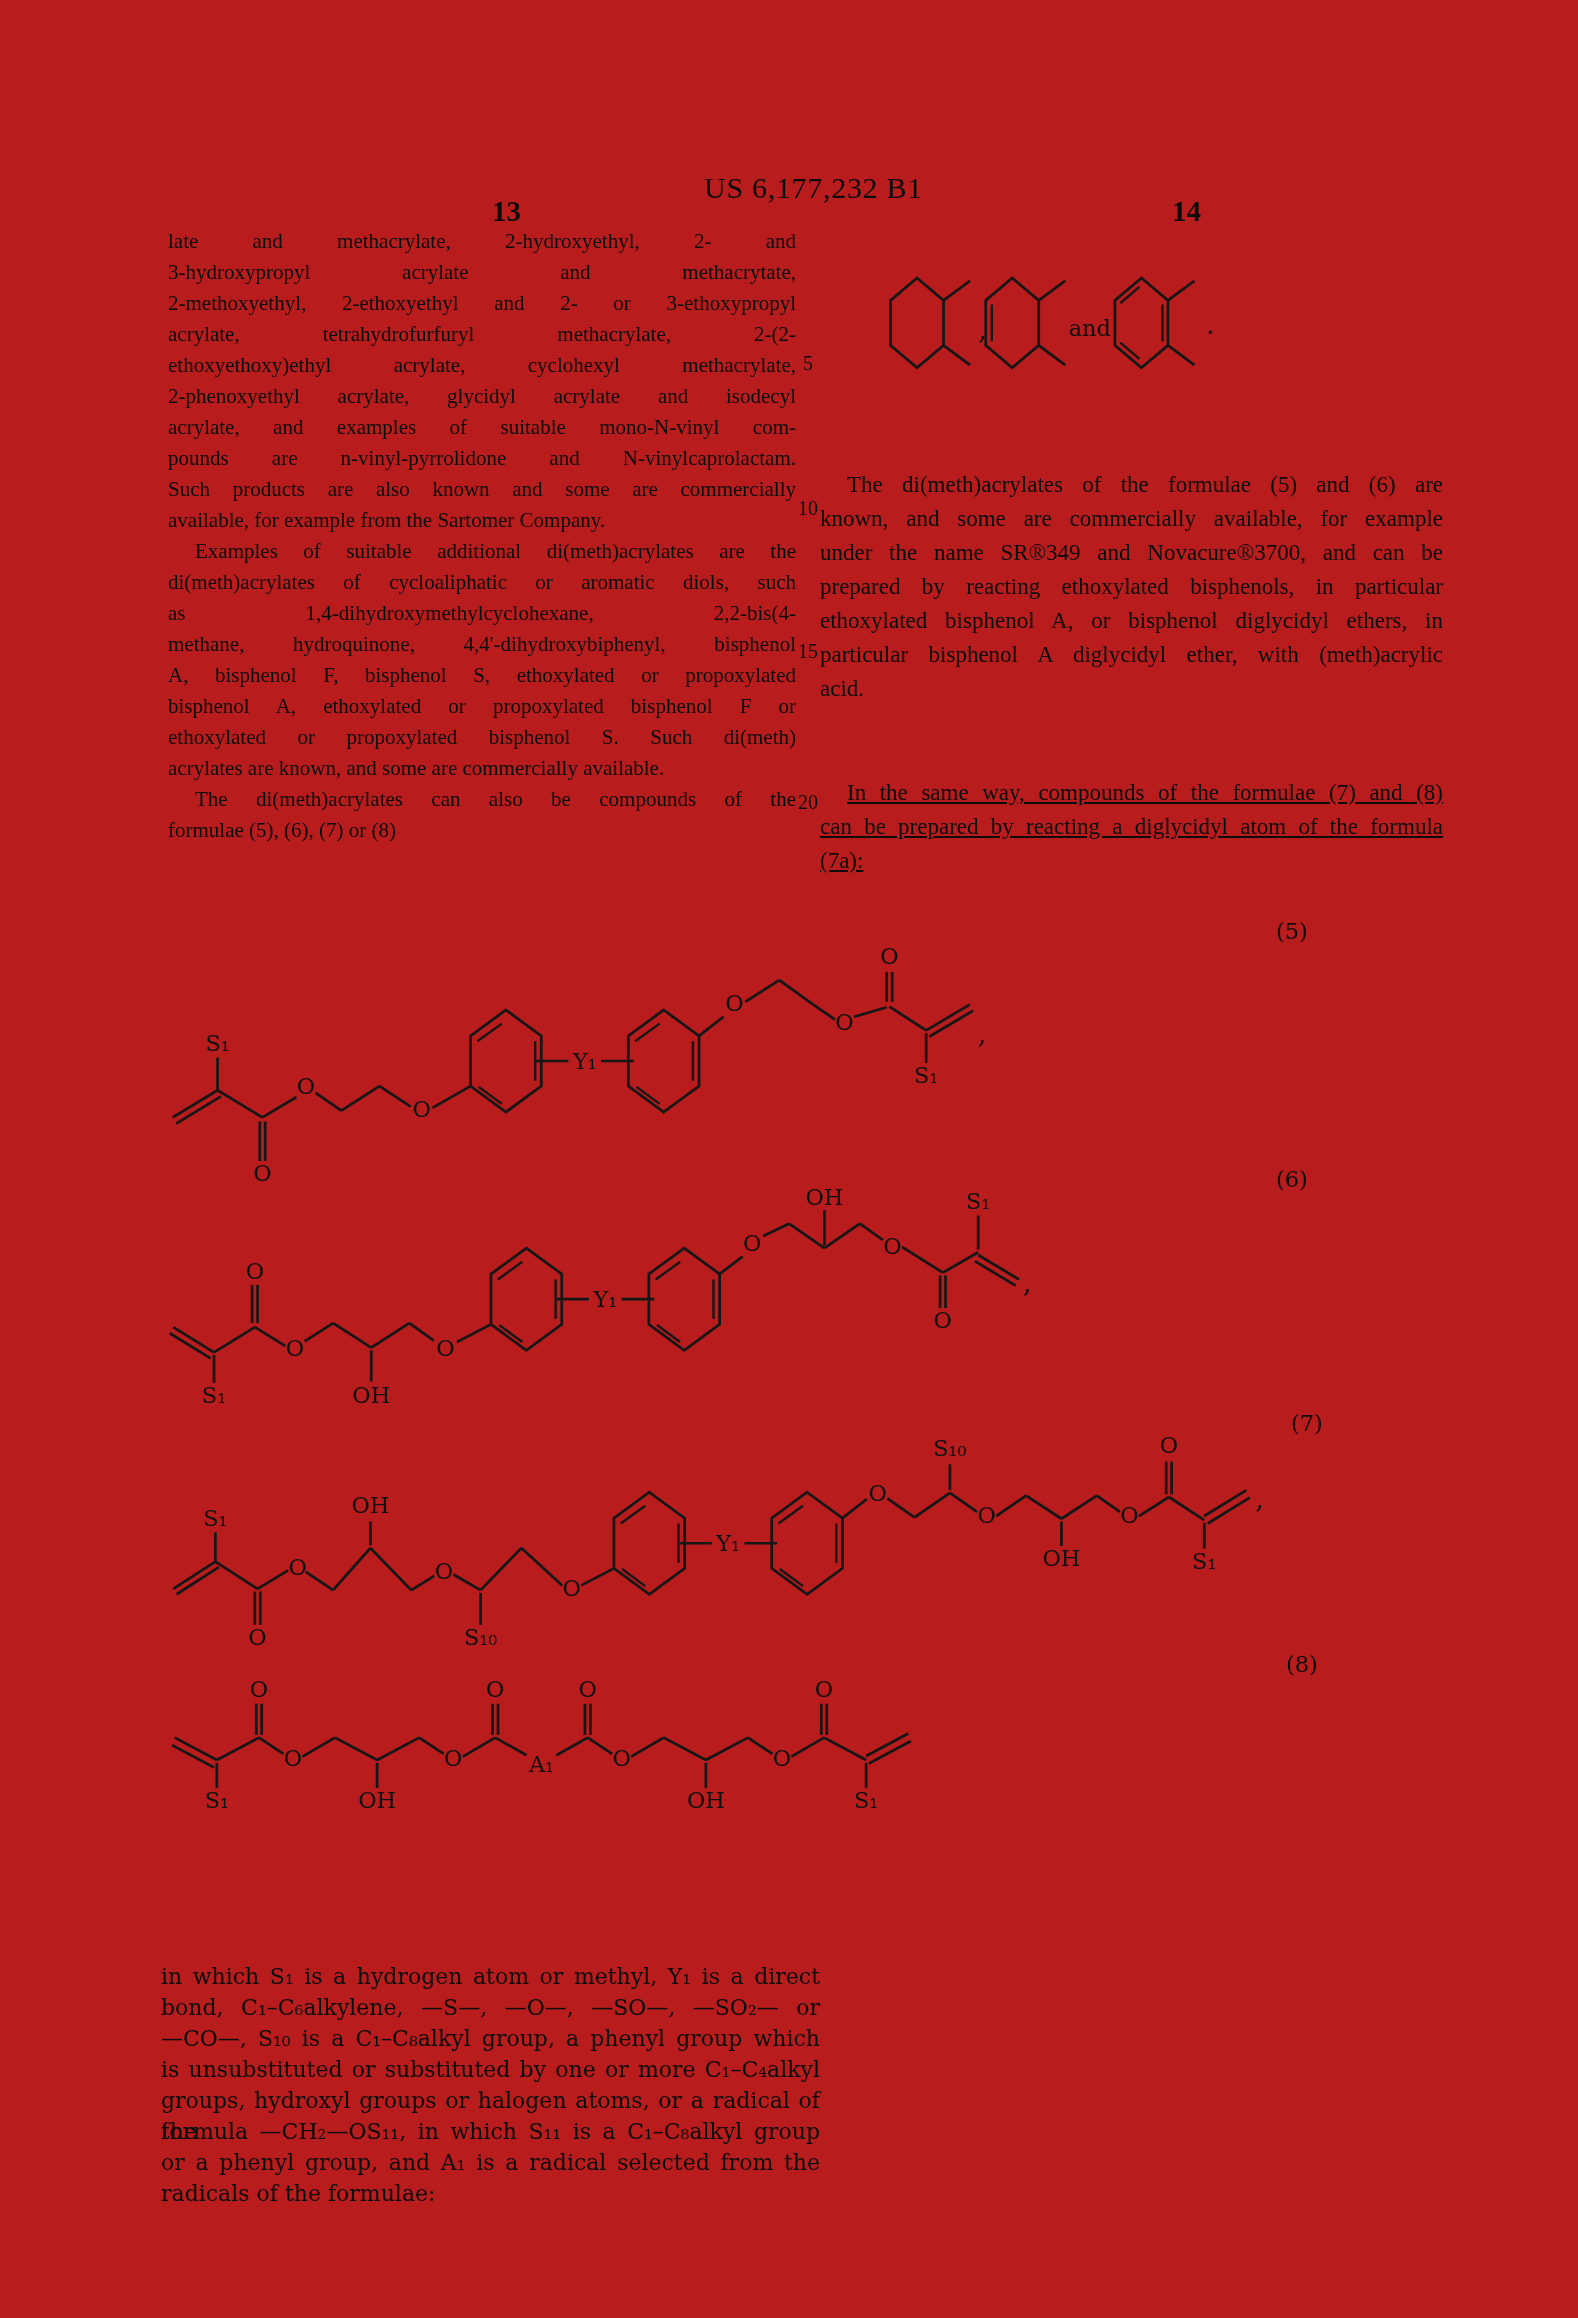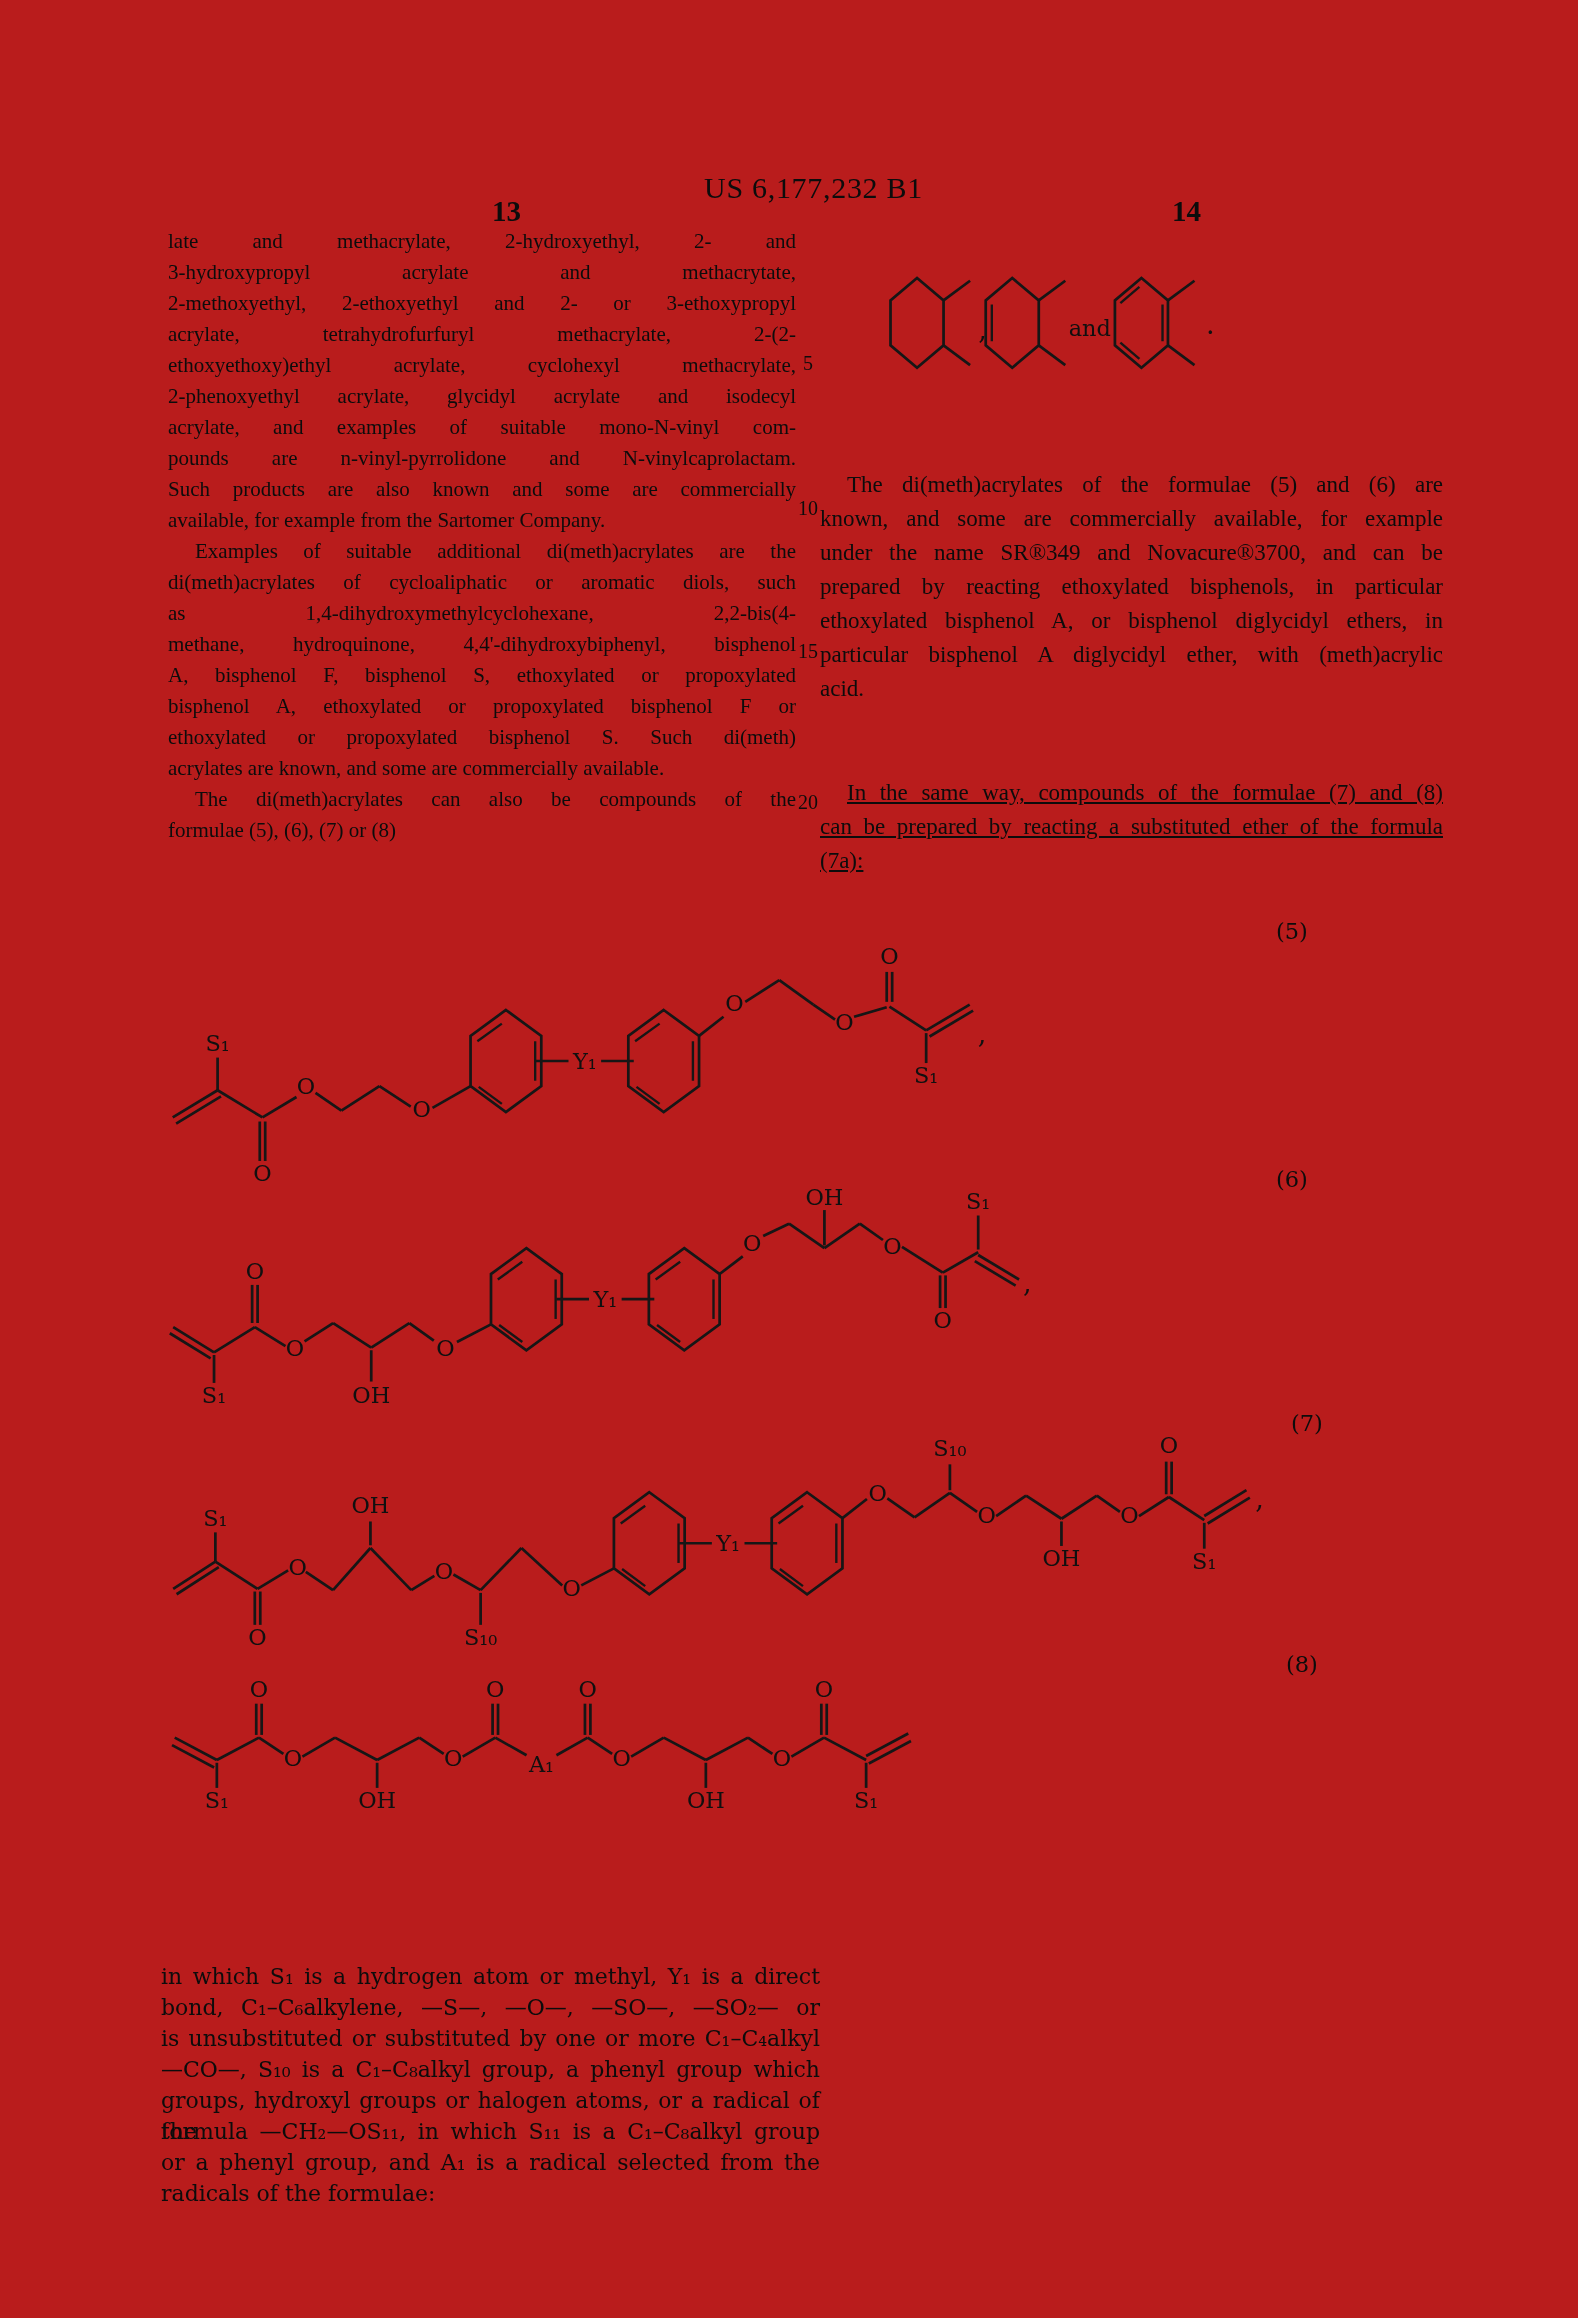--- a/index.html
+++ b/index.html
@@ -86,21 +86,21 @@
     <div class="rl j">known, and some are commercially available, for example</div>
     <div class="rl j">under the name SR®349 and Novacure®3700, and can be</div>
     <div class="rl j">prepared by reacting ethoxylated bisphenols, in particular</div>
     <div class="rl j">ethoxylated bisphenol A, or bisphenol diglycidyl ethers, in</div>
     <div class="rl j">particular bisphenol A diglycidyl ether, with (meth)acrylic</div>
     <div class="rl j e">acid.</div>
   </div>
 
   <div class="textblock rp2">
     <div class="rl j ind">In the same way, compounds of the formulae (7) and (8)</div>
-    <div class="rl j">can be prepared by reacting a substituted ether of the formula</div>
+    <div class="rl j">can be prepared by reacting a diglycidyl atom of the formula</div>
     <div class="rl j e">(7a):</div>
   </div>
 
   <svg class="rings" width="340" height="116" viewBox="0 0 500 170">
     <g>
       <polygon points="53,10 92,43 92,109 53,142 14,109 14,43"></polygon>
       <line x1="92" y1="43" x2="131" y2="14"></line>
         <line x1="92" y1="109" x2="131" y2="138"></line>
     </g>
     <text class="punct" x="143" y="100">,</text>
@@ -337,22 +337,22 @@
     <text x="674" y="146" text-anchor="middle">O</text>
     <text x="798" y="208" text-anchor="middle">OH</text>
     <text x="910" y="146" text-anchor="middle">O</text>
     <text x="972" y="44" text-anchor="middle">O</text>
     <text x="1034" y="208" text-anchor="middle">S₁</text>
   </svg>
 
   <div class="textblock bp">
     <div class="bl j">in which S₁ is a hydrogen atom or methyl, Y₁ is a direct</div>
     <div class="bl j">bond, C₁–C₆alkylene, —S—, —O—, —SO—, —SO₂— or</div>
+    <div class="bl j">—CO—, S₁₀ is a C₁–C₈alkyl group, a phenyl group which</div>
     <div class="bl j">is unsubstituted or substituted by one or more C₁–C₄alkyl</div>
-    <div class="bl j">—CO—, S₁₀ is a C₁–C₈alkyl group, a phenyl group which</div>
     <div class="bl j">groups, hydroxyl groups or halogen atoms, or a radical of the</div>
     <div class="bl j">formula —CH₂—OS₁₁, in which S₁₁ is a C₁–C₈alkyl group</div>
     <div class="bl j">or a phenyl group, and A₁ is a radical selected from the</div>
     <div class="bl j e">radicals of the formulae:</div>
   </div>
 
 </div>
 
 
 </body></html>

